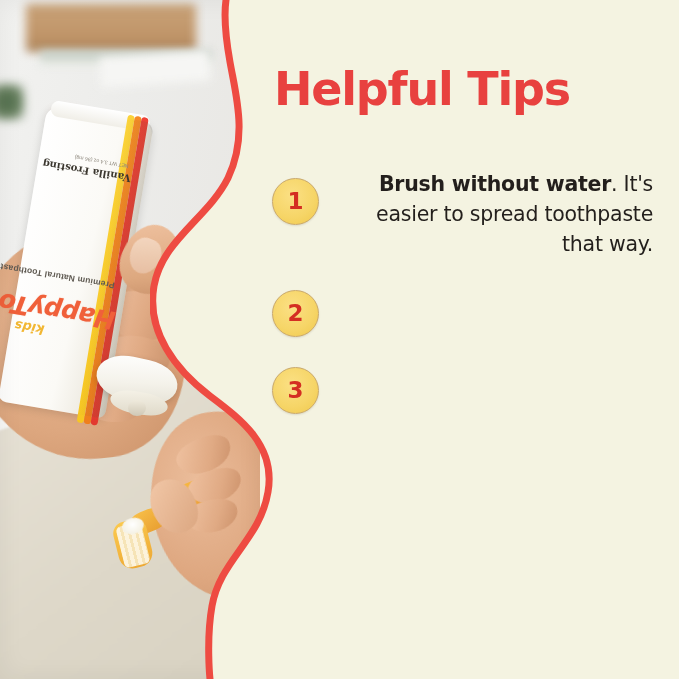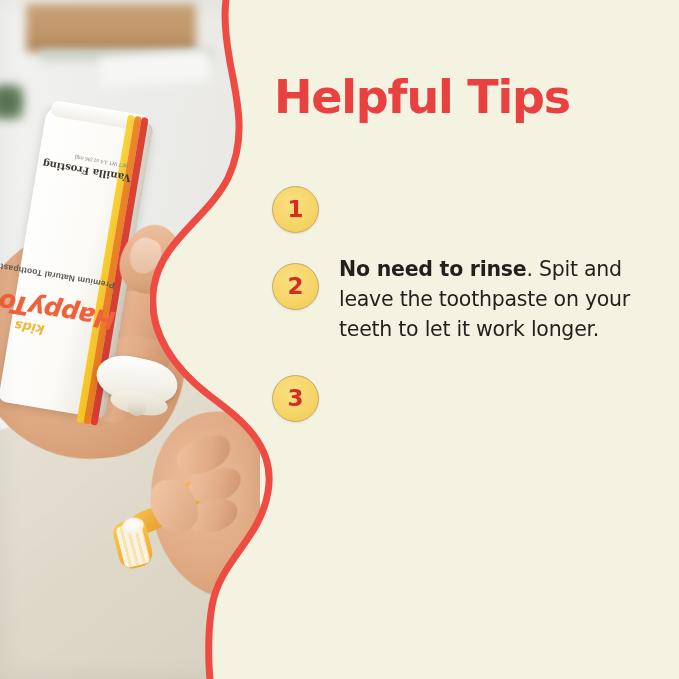--- a/index.html
+++ b/index.html
@@ -341,22 +341,22 @@
   .divider {
     position: absolute;
     left: 150px; top: 0;
     width: 150px; height: 679px;
     pointer-events: none;
   }
 
   
   .content {
     position: absolute;
-    left: 255px; top: 8px;
-    width: 424px; height: 670px;
+    left: 255px; top: 0;
+    width: 424px; height: 670px; text-align: right;
   }
   .title {
     position: absolute;
     left: 19px; top: 66px;
     color: #E8413F;
     font-family: "DejaVu Sans", sans-serif;
     font-weight: bold;
     font-size: 46px;
     letter-spacing: -1.2px;
     line-height: 1;
@@ -481,25 +481,25 @@
              C 56,640 60,679 60,679" fill="none" stroke="#EE4B42" stroke-width="7" stroke-linecap="round"></path>
   </svg>
 
   <div class="content">
     <div class="title">Helpful Tips</div>
 
     <div class="tips">
 
       <div class="tip tip-1">
         <div class="badge">1</div>
+        <div class="tip-text"><b>Brush without water</b><span>. It's easier to spread toothpaste that way.</span></div>
       </div>
 
       <div class="tip tip-2">
         <div class="badge">2</div>
-        <div class="tip-text"><b>No need to rinse</b><span>. Spit and leave the toothpaste on your teeth to let it work longer.</span></div>
       </div>
 
       <div class="tip tip-3">
         <div class="badge">3</div>
       </div>
 
     </div>
   </div>
 
 </div>

